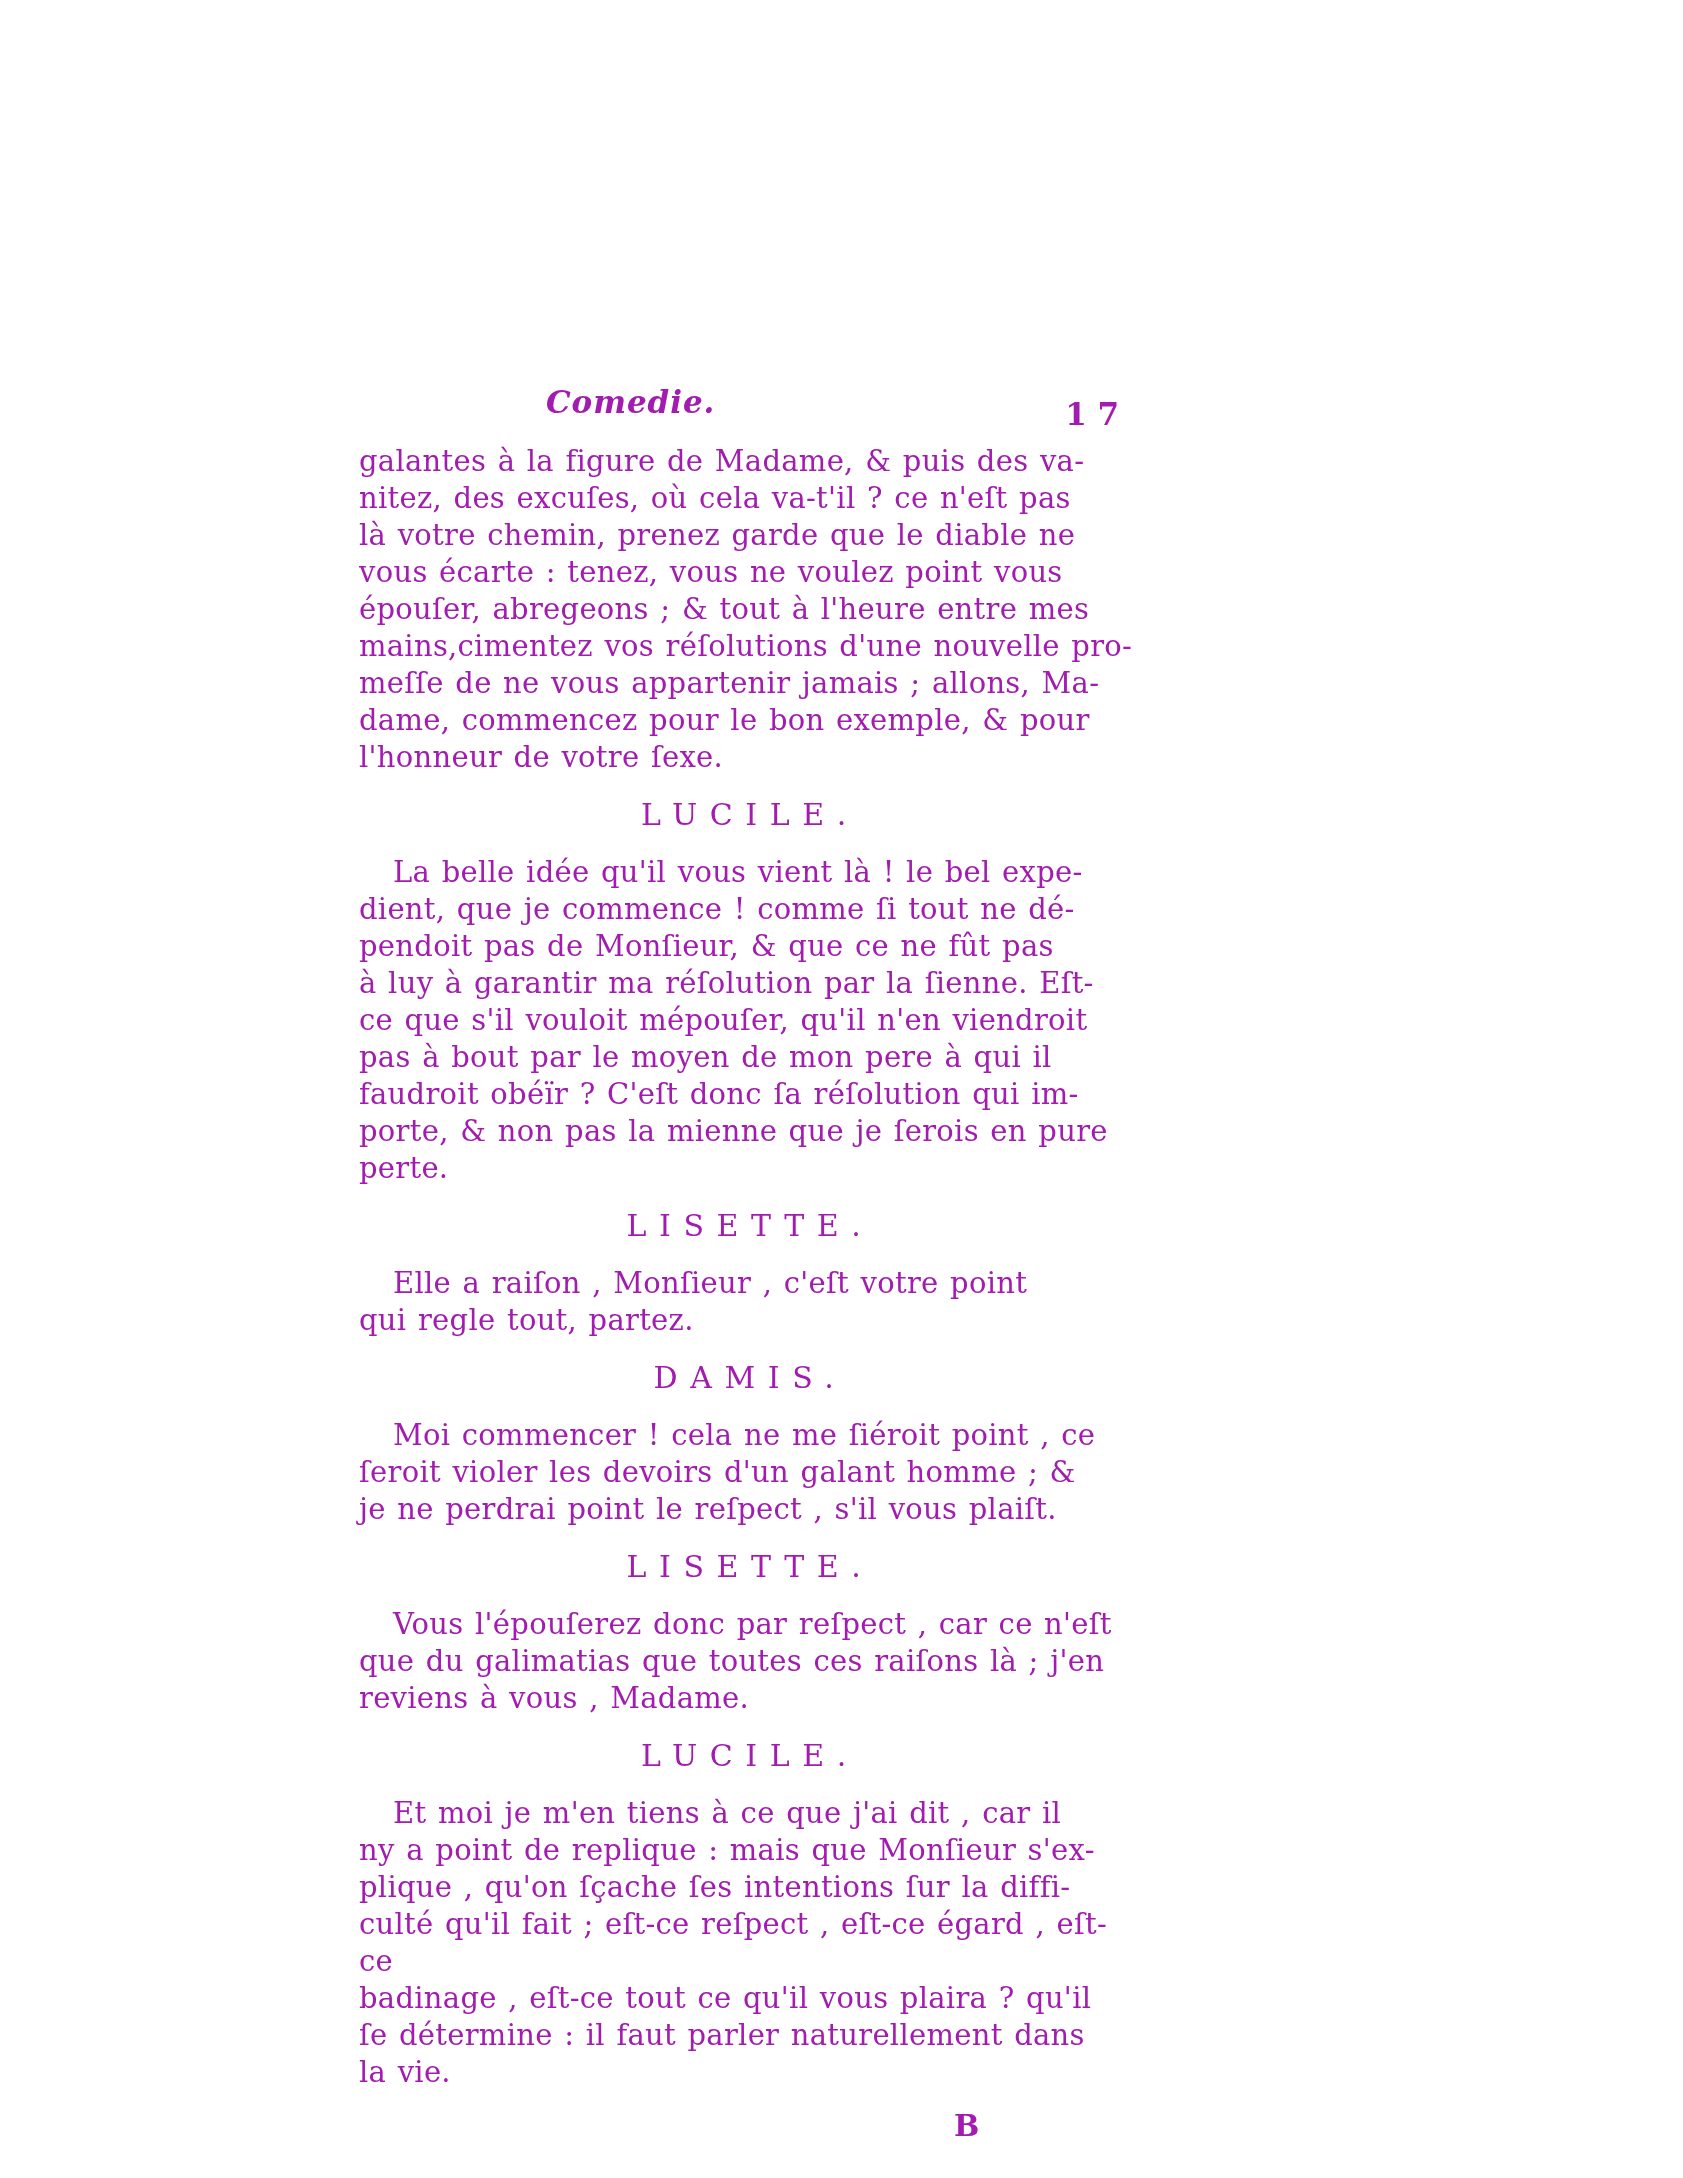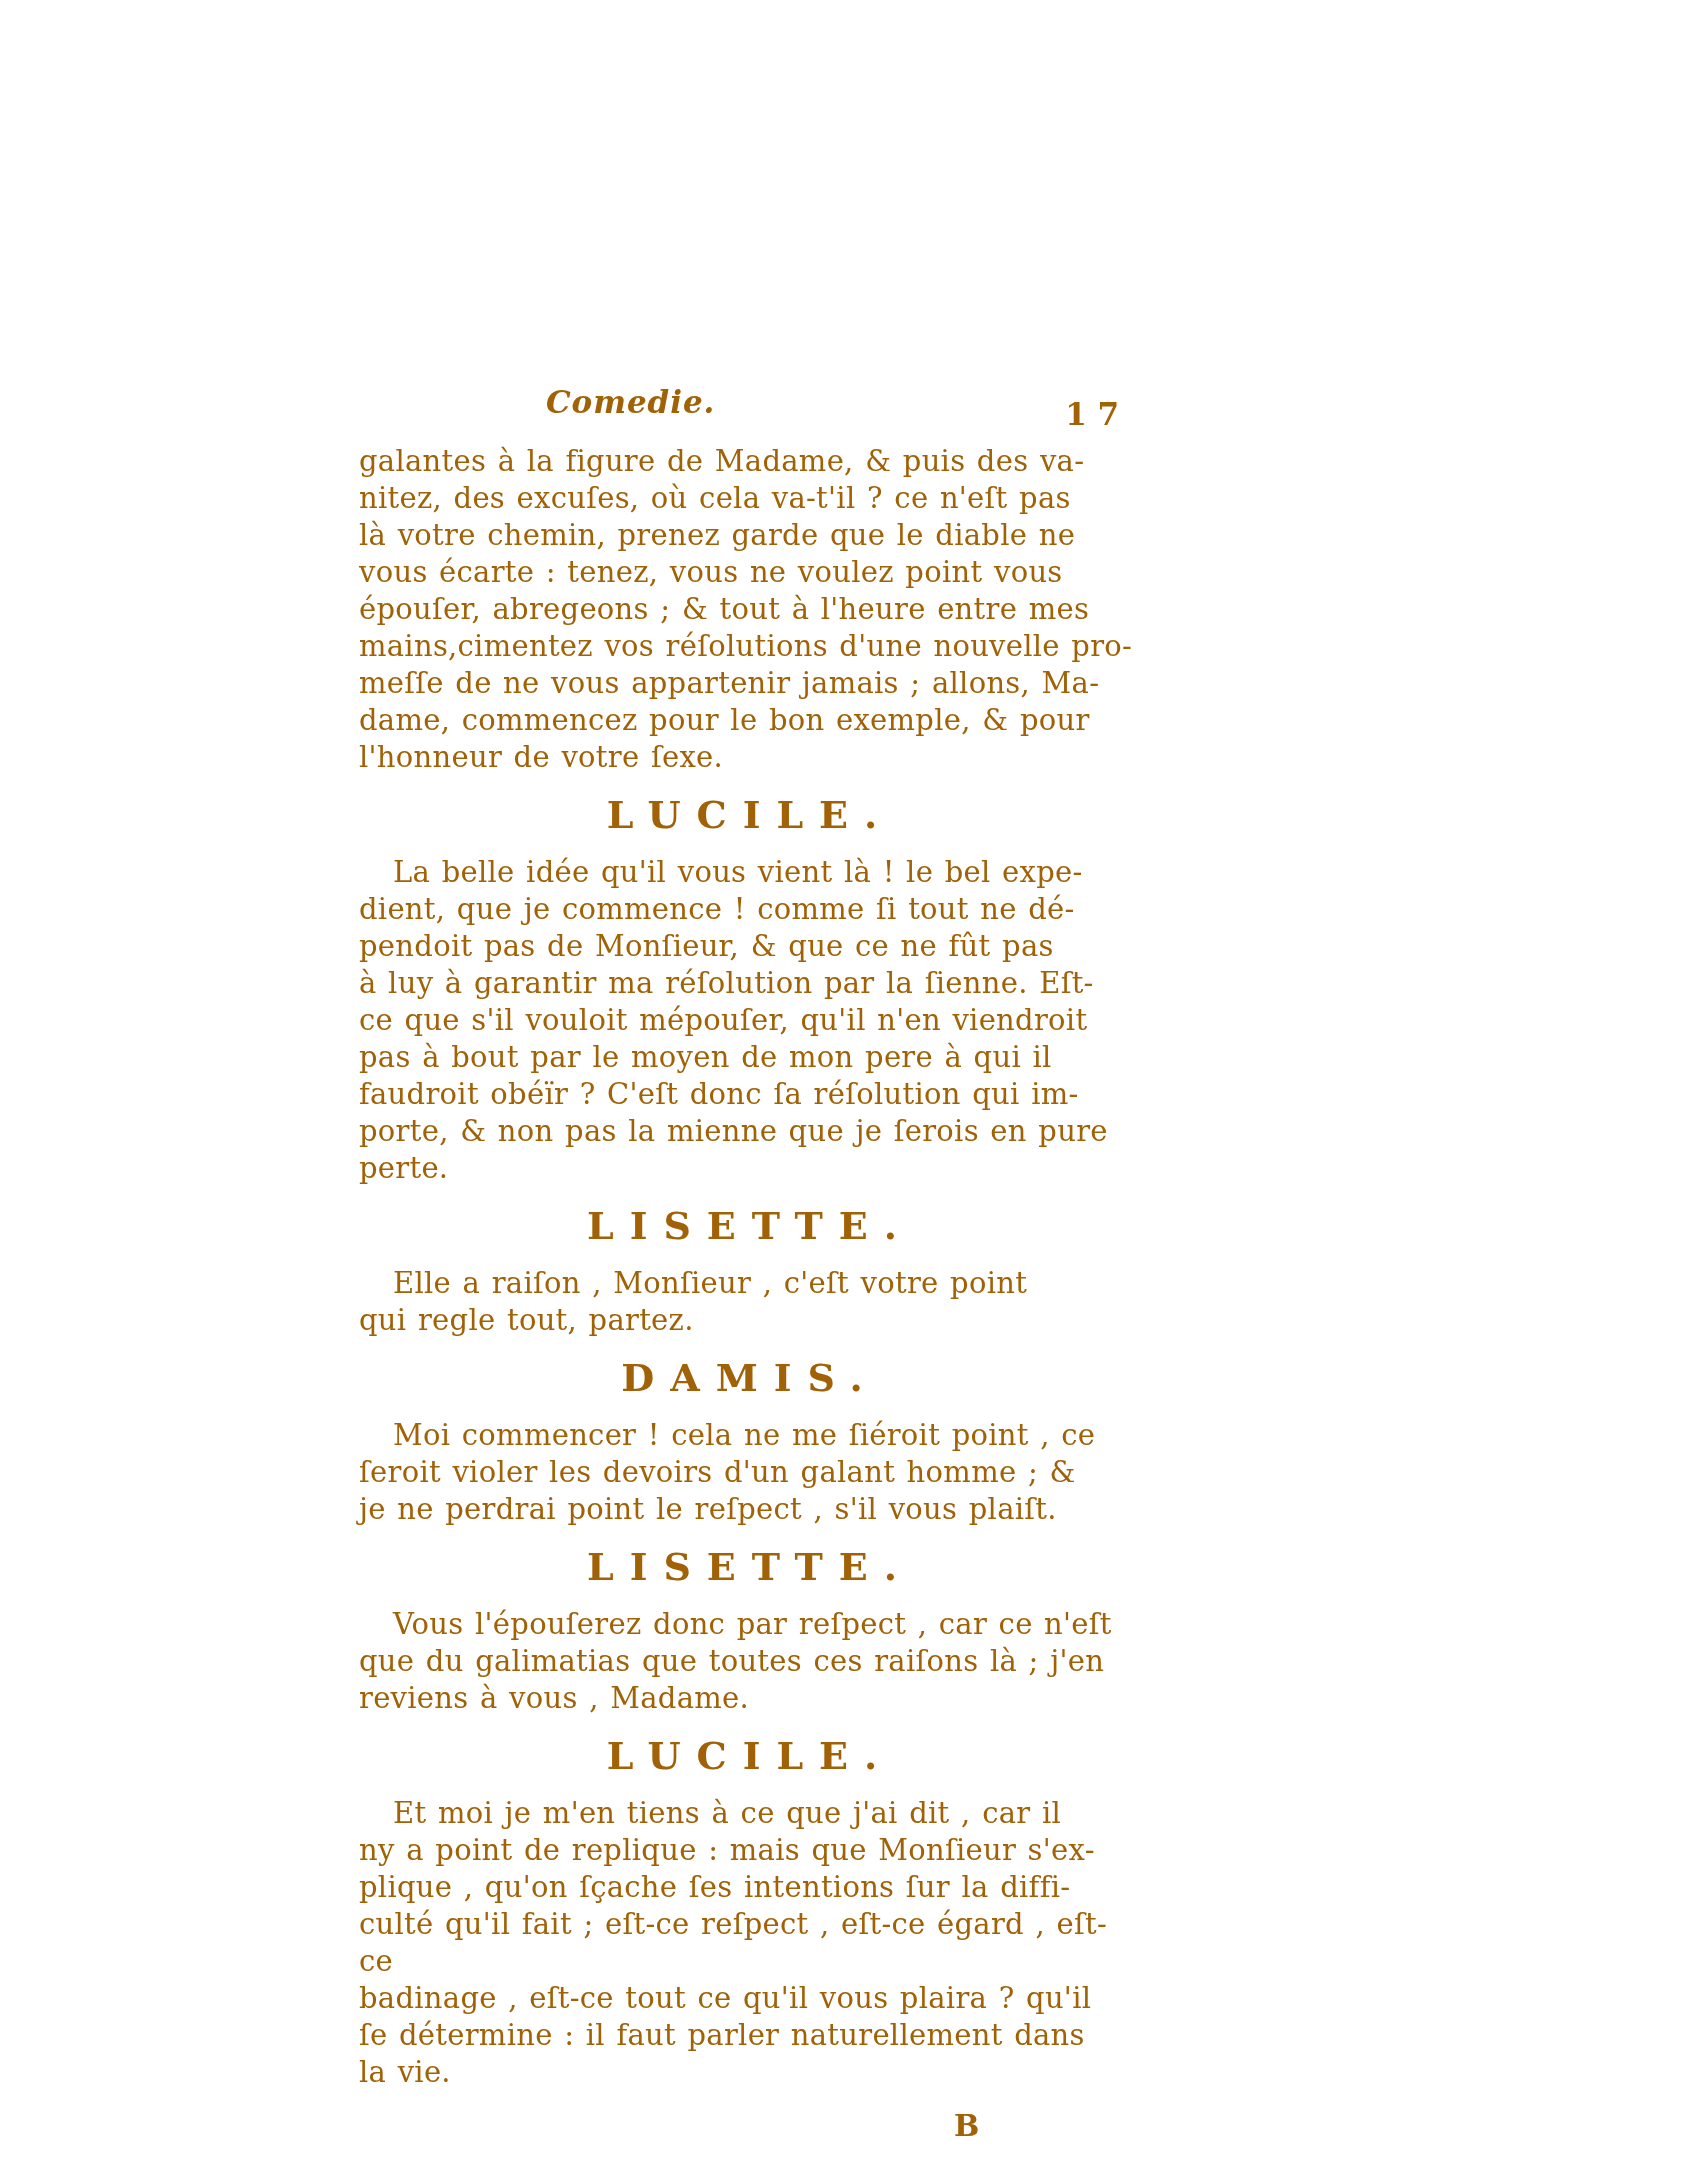--- a/index.html
+++ b/index.html
@@ -2,21 +2,21 @@
 <html><head>
 <meta charset="utf-8">
 <style>
   html, body { margin: 0; padding: 0; background: #e8e8e8; }
   .page {
     position: relative;
     width: 1683px;
     height: 2178px;
     background: #ffffff;
     font-family: "DejaVu Serif", "Liberation Serif", serif;
-    color: #a16207;
+    color: #a21caf;
     overflow: hidden;
   }
   .sheet {
     position: absolute;
     left: 342px;
     top: 382px;
     width: 816px;
   }
   .running-head {
     position: relative;
@@ -43,22 +43,22 @@
     margin: 17px;
     font-size: 29px;
     line-height: 37px;
     white-space: pre-line;      
     word-spacing: 0.07em;
     letter-spacing: 0.01em;
   }
   .para.indent { text-indent: 34px; }
   .speaker {
     margin: 0;
-    font-size: 38px;
-    font-weight: bold;
+    font-size: 30px;
+    font-weight: normal;
     line-height: 44px;
     text-align: center;
     letter-spacing: 0.42em;
   }
   .signature {
     margin-top: 12px;
     margin-left: 612px;
     font-size: 30px;
     font-weight: bold;
     width: 40px;

